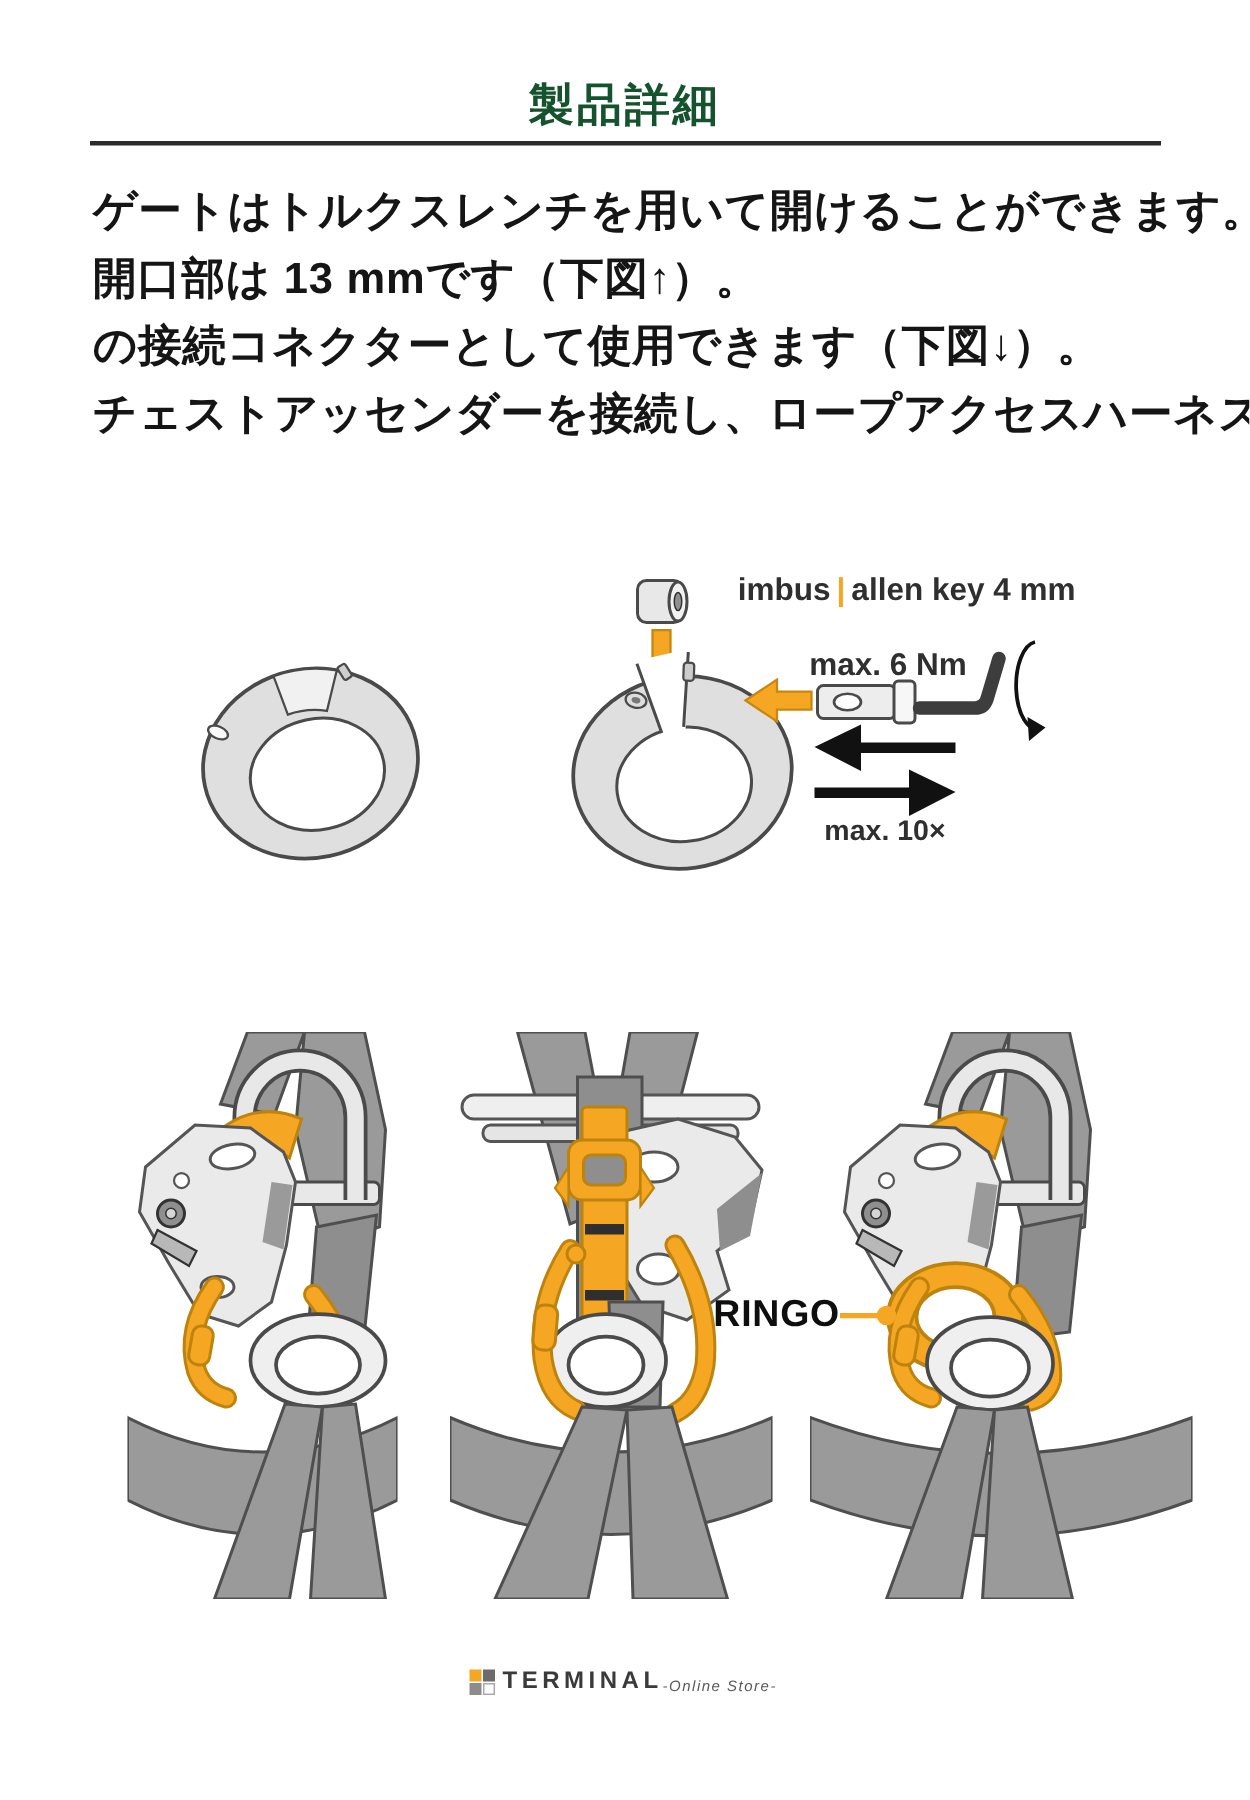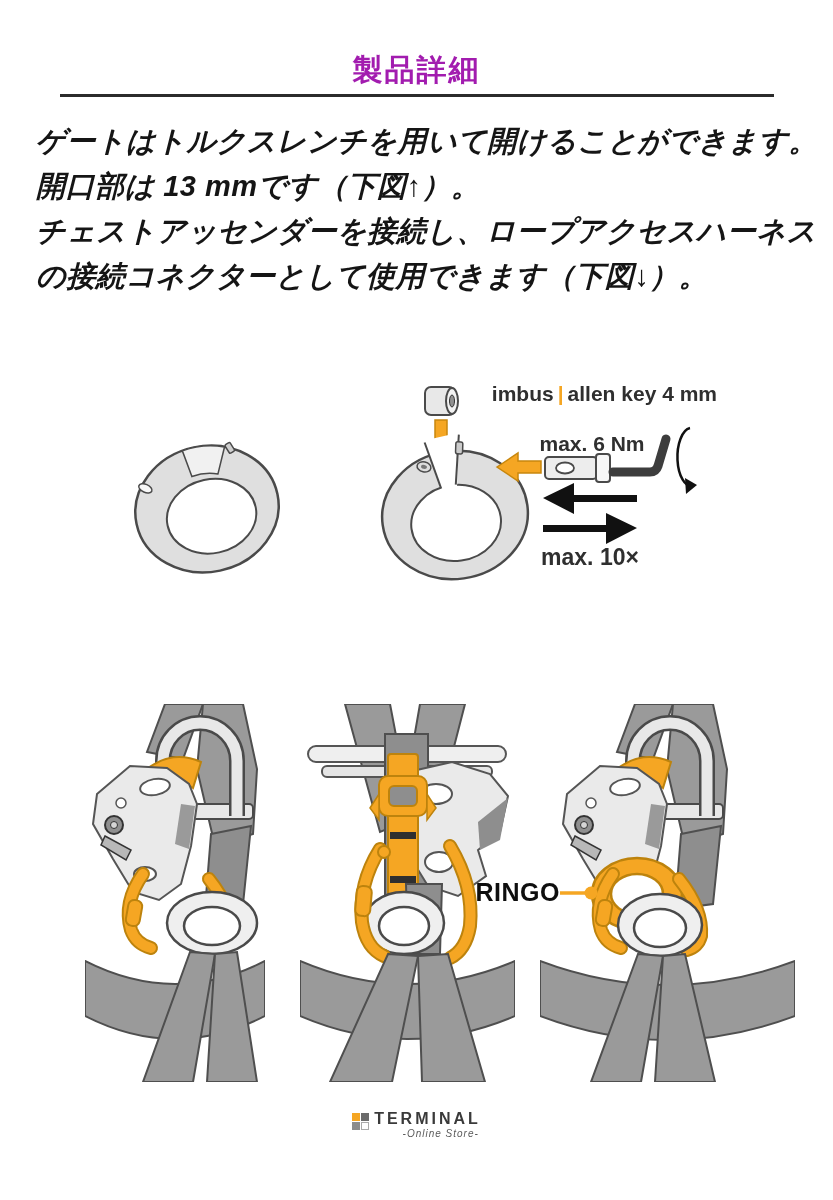--- a/index.html
+++ b/index.html
@@ -1,71 +1,71 @@
 <!DOCTYPE html>
 <html><head>
 <meta charset="utf-8">
 <style>
   * { margin:0; padding:0; box-sizing:border-box; }
   html,body { background:#ffffff; }
   body { font-family:"Liberation Sans","DejaVu Sans",sans-serif; color:#1a1a1a; }
   .page { position:relative; width:833px; height:1200px; background:#fff; overflow:hidden; margin:0 auto; }
 
   .title { position:absolute; top:50px; left:0; width:100%; text-align:center;
-           font-size:30px; font-weight:600; letter-spacing:2px; color:#a21caf; }
+           font-size:30px; font-weight:600; letter-spacing:2px; color:#14532d; }
   .title-rule { position:absolute; top:94px; left:60px; width:714px; height:0;
                 border-top:3px solid #2b2b2b; }
 
-  .desc { position:absolute; top:119px; left:36px; width:760px;
-          font-size:29px; line-height:45px; font-weight:600; color:#151515; letter-spacing:0.5px;font-style:italic; }
+  .desc { position:absolute; top:119px; left:62px; width:760px;
+          font-size:29px; line-height:45px; font-weight:600; color:#151515; letter-spacing:0.5px; }
   .desc .line { white-space:nowrap; }
 
   .figure1 { position:absolute; top:368px; left:0; width:833px; height:260px; }
   .figure1 svg { position:absolute; top:0; left:0; }
   .anno { position:absolute; color:#2f2f2f; font-weight:600; }
   .anno-tool { top:14px; left:467px; width:250px; text-align:right; font-size:21px; }
   .anno-tool .divider { color:#f5a623; font-weight:800; padding:0 4px; }
   .anno-torque { top:45px; left:467px; width:250px; text-align:center; font-size:21px;margin-top:19px; }
-  .anno-repeat { top:176px; left:490px; width:200px; text-align:center; font-size:23px; }
-
-  .figure2 { position:absolute; top:704px; left:0; width:802px; height:378px; }
+  .anno-repeat { top:176px; left:490px; width:200px; text-align:center; font-size:19px; }
+
+  .figure2 { position:absolute; top:688px; left:0; width:802px; height:378px; }
   .figure2 svg { position:absolute; top:0; }
   .svg-h1 { left:85px; }
   .svg-h2 { left:300px; }
   .svg-h3 { left:540px; }
   .ringo-label { position:absolute; top:174px; left:455px; width:105px; text-align:right;
                  font-size:25px; font-weight:800; letter-spacing:0.5px; color:#0e0e0e; }
 
   .footer-logo { position:absolute; top:1110px; left:0; width:100%; height:50px;
                  display:flex; align-items:flex-start; justify-content:center; }
   .logo-box { display:flex; gap:5px; }
   .logo-squares { display:grid; grid-template-columns:8px 8px; grid-template-rows:8px 8px;
                   gap:1px; margin-top:3px; }
   .sq { width:8px; height:8px; }
   .sq-tl { background:#f5a623; }
   .sq-tr { background:#6b6b6b; }
   .sq-bl { background:#8c8c8c; }
   .sq-br { background:#ffffff; border:1px solid #aaaaaa; }
-  .logo-text { display:flex; flex-direction:column; align-items:flex-end; }
+  .logo-text { display:flex; flex-direction:row; align-items:flex-end; }
   .brand { font-size:16px; font-weight:700; letter-spacing:3px; color:#3a3a3a; line-height:18px; }
   .tagline { font-size:10px; color:#5a5a5a; letter-spacing:1px; line-height:11px; margin-right:2px;font-style:italic; }
 </style>
 </head>
 <body>
 
 <div class="page">
 
   <div class="title">製品詳細</div>
   <div class="title-rule"></div>
 
   <div class="desc">
     <div class="line">ゲートはトルクスレンチを用いて開けることができます。</div>
     <div class="line">開口部は 13 mmです（下図↑）。</div>
+    <div class="line">の接続コネクターとして使用できます（下図↓）。</div>
     <div class="line">チェストアッセンダーを接続し、ロープアクセスハーネス</div>
-    <div class="line">の接続コネクターとして使用できます（下図↓）。</div>
   </div>
 
   <div class="figure1">
     <svg width="833" height="260" viewBox="0 0 833 260">
 
       <g transform="translate(207,141) rotate(-12)">
         <ellipse cx="0" cy="0" rx="72" ry="63" fill="#dfdfdf" stroke="#4a4a4a" stroke-width="2.5"></ellipse>
         <ellipse cx="3" cy="8" rx="45" ry="37" fill="#ffffff" stroke="#4a4a4a" stroke-width="2"></ellipse>
         <path d="M-12,-62 A72,63 0 0 1 30,-57 L18,-32 A45,37 0 0 0 -8,-35 Z" fill="#f1f1f1" stroke="#4a4a4a" stroke-width="1.5"></path>
         <ellipse cx="-56" cy="-33" rx="7" ry="4" transform="rotate(35 -56 -33)" fill="#f8f8f8" stroke="#4a4a4a" stroke-width="1.5"></ellipse>

